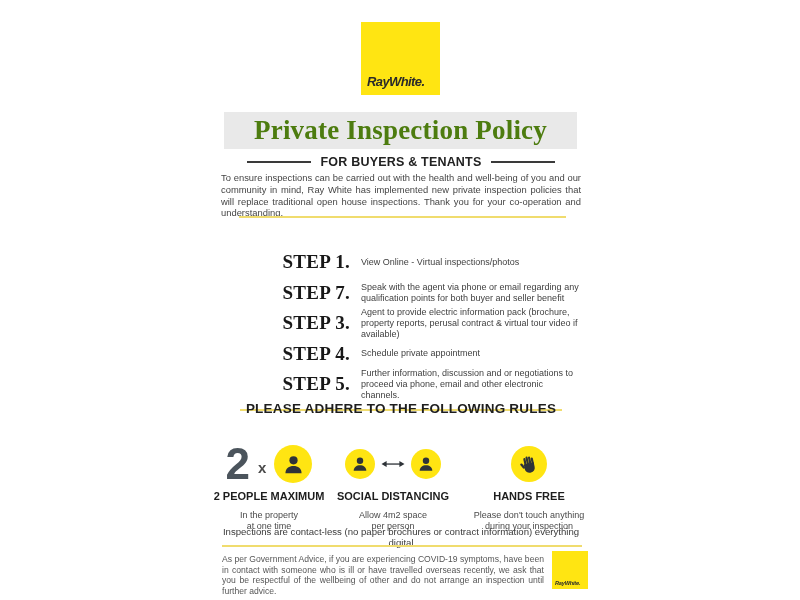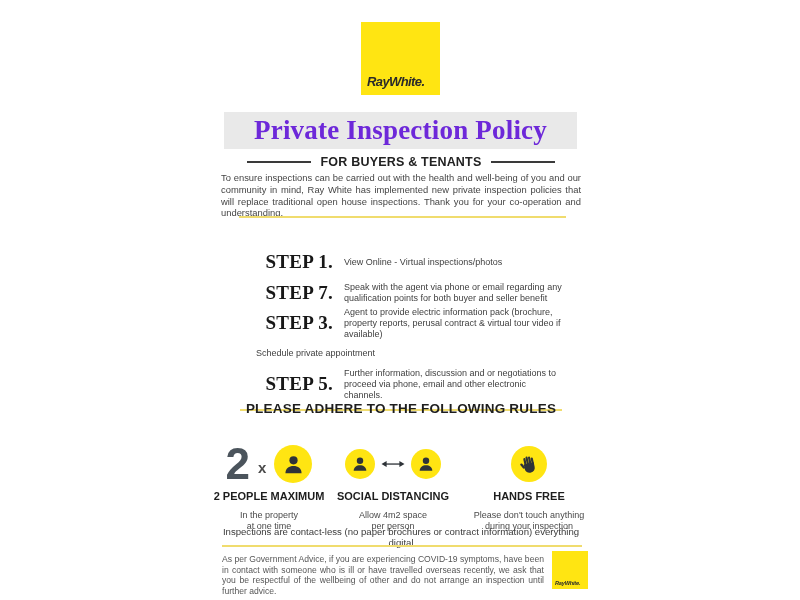--- a/index.html
+++ b/index.html
@@ -17,21 +17,21 @@
     font-size: 13px; letter-spacing: -0.6px; color: #2a2a2a;
   }
 
   
   .title-bar {
     position: absolute; left: 224px; top: 112px; width: 353px; height: 37px;
     background: #e9e9e9; display: flex; align-items: center; justify-content: center;
   }
   .title-bar h1 {
     font-family: "Liberation Serif", serif; font-weight: bold;
-    font-size: 27px; color: #6d28d9; letter-spacing: 0.2px;
+    font-size: 27px; color: #4d7c0f; letter-spacing: 0.2px;
   }
 
   
   .sub-row {
     position: absolute; left: 222px; top: 154px; width: 358px; height: 16px;
     display: flex; align-items: center; justify-content: center; gap: 10px;
   }
   .sub-row .rule-line { width: 64px; height: 2px; background: #3a3a3a; }
   .sub-row .sub-text { font-weight: bold; font-size: 12.5px; color: #222; letter-spacing: 0.2px; white-space: nowrap; }
 
@@ -48,21 +48,21 @@
   .hr3 { left: 222px; top: 545px; width: 360px; }
 
   .section-heading {
     position: absolute; width: 358px; left: 222px; text-align: center;
     font-weight: bold; font-size: 13.5px; color: #1e1e1e; letter-spacing: 0.2px;
   }
   .h-process { top: 227px; }
   .h-rules { top: 401px; }
 
   
-  .steps { position: absolute; left: 245px; top: 247px; width: 320px; }
+  .steps { position: absolute; left: 262px; top: 247px; width: 320px; }
   .step-row { display: flex; align-items: center; height: 30.5px; }
   .step-label {
     width: 88px; text-align: right; flex: 0 0 88px;
     font-family: "Liberation Serif", serif; font-weight: bold;
     font-size: 19px; color: #181818; letter-spacing: 0.3px; white-space: nowrap;
   }
   .step-text { margin-left: 11px; width: 218px; font-size: 9px; line-height: 10.8px; color: #3f3f3f; }
 
   
   .rules { position: absolute; left: 213px; top: 443px; width: 384px; display: flex; justify-content: space-between; }
@@ -131,20 +131,21 @@
     </div>
     <div class="step-row">
       <div class="step-label">STEP 7.</div>
       <div class="step-text">Speak with the agent via phone or email regarding any qualification points for both buyer and seller benefit</div>
     </div>
     <div class="step-row">
       <div class="step-label">STEP 3.</div>
       <div class="step-text">Agent to provide electric information pack (brochure, property reports, perusal contract &amp; virtual tour video if available)</div>
     </div>
     <div class="step-row">
+      <div class="step-label">STEP 4.</div>
       <div class="step-text">Schedule private appointment</div>
     </div>
     <div class="step-row">
       <div class="step-label">STEP 5.</div>
       <div class="step-text">Further information, discussion and or negotiations to proceed via phone, email and other electronic channels.</div>
     </div>
   </div>
 
   <div class="yellow-hr hr2"></div>
 

